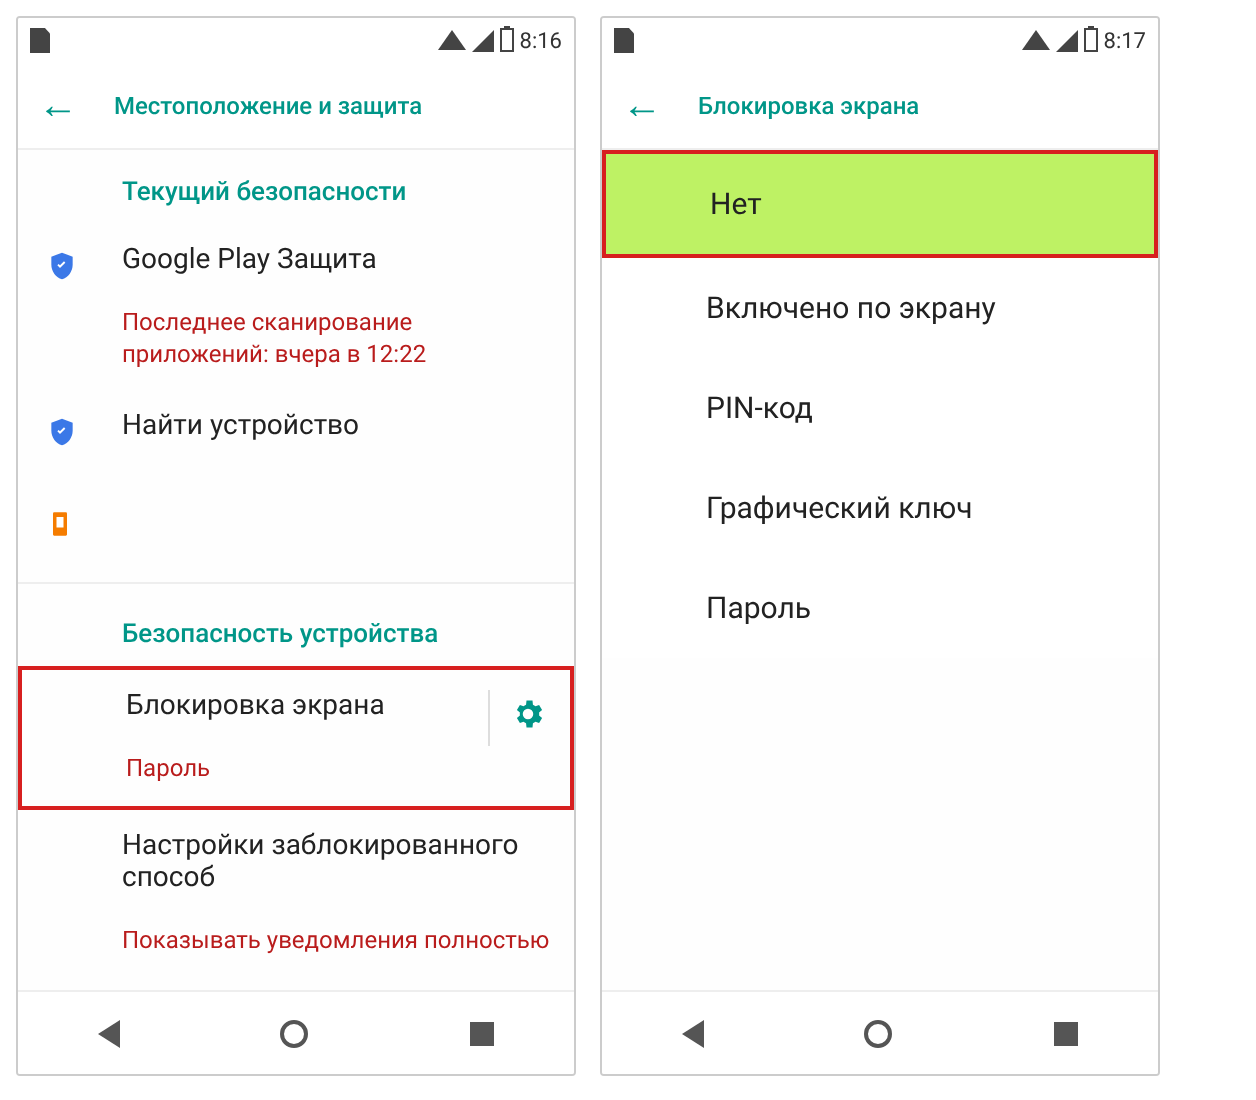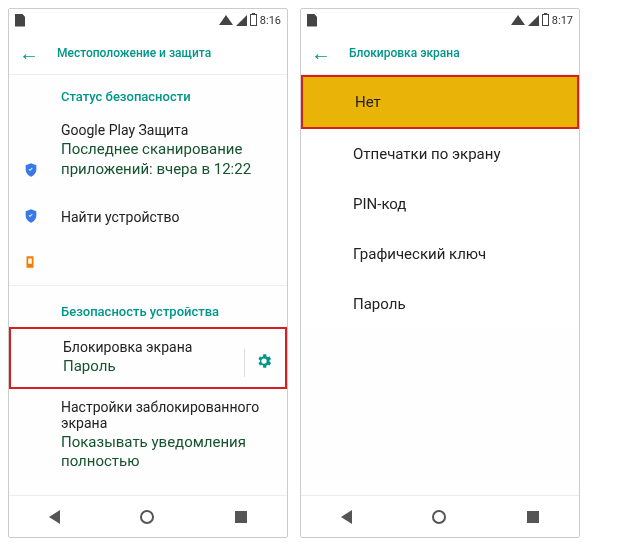--- a/index.html
+++ b/index.html
@@ -23,47 +23,47 @@
     border-bottom: 1px solid #eee; background:#fff;
   }
   .back-arrow { color:#009688; font-size:20px; margin-right: 18px; }
   .title { color:#009688; font-size:12px; font-weight:500; }
   .content { flex:1; overflow:hidden; background:#fefefe; }
   .section-label {
     color:#009688; font-size:13px; font-weight:500;
     padding: 14px 14px 8px 52px;
   }
   .row {
-    display:flex; align-items:flex-end; padding: 10px 12px 10px 14px;
+    display:flex; align-items:flex-start; padding: 10px 12px 10px 14px;
     min-height: 46px;
   }
   .row .iconcol { width: 38px; display:flex; justify-content:flex-start; padding-top:2px;}
   .row .textcol { flex:1; }
   .row .trail { display:flex; align-items:center; padding-left:6px;}
   .row .primary { font-size:14px; color:#222; }
-  .row .secondary { font-size:15px; color:#14532d; margin-top:2px; line-height:1.3; }
+  .row .secondary { font-size:12px; color:#b91c1c; margin-top:16px; line-height:1.3; }
   .divider { border:none; border-top:1px solid #eee; margin: 4px 0; }
   .shield-blue { width:16px; height:18px; }
   .shield-orange { width:14px; height:18px; }
   .gear { color:#009688; font-size:18px; }
   .trail-sep { width:1px; height:28px; background:#ddd; margin-right:10px; }
   .highlight-red { border:2px solid #d71f1f; }
   .navbar {
     height: 42px; background:#fff; border-top:1px solid #eee;
     display:flex; align-items:center; justify-content:space-around;
     color:#555;
   }
   .nav-tri { width:0;height:0;border-top:7px solid transparent;border-bottom:7px solid transparent;border-right:11px solid #555;}
   .nav-circ { width:14px;height:14px;border:2px solid #555;border-radius:50%;}
   .nav-sq { width:12px;height:12px;background:#555;}
   
   .opt-row {
     padding: 16px 16px 16px 52px; font-size:15px; color:#222; background:#fff;
   }
-  .opt-row.selected-none { background:#eab308; }
+  .opt-row.selected-none { background:#bef264; }
   .opt-sub { font-size:12px; color:#888; margin-top:3px; }
   .icon-sim { width:10px; height:13px; background:#444; clip-path: polygon(0 0, 70% 0, 100% 25%, 100% 100%, 0 100%); }
   .icon-wifi { width:0;height:0; border-left:7px solid transparent; border-right:7px solid transparent; border-bottom:10px solid #444; transform: rotate(0deg); }
   .icon-sig { width:0;height:0;border-left:11px solid transparent; border-bottom:11px solid #444;}
   .icon-batt { width:7px;height:12px;border:1px solid #444; position:relative;}
   .icon-batt::before{content:"";position:absolute;left:1px;top:-2px;width:3px;height:2px;background:#444;}
 </style>
 </head>
 <body>
 
@@ -79,21 +79,21 @@
         <span class="icon-sig sb-icon"></span>
         <span class="icon-batt sb-icon"></span>
         <span>8:16</span>
       </div>
     </div>
     <div class="titlebar">
       <span class="back-arrow">←</span>
       <span class="title">Местоположение и защита</span>
     </div>
     <div class="content">
-      <div class="section-label">Статус безопасности</div>
+      <div class="section-label">Текущий безопасности</div>
 
       <div class="row">
         <div class="iconcol">
           <svg class="shield-blue" viewBox="0 0 24 24">
               <path fill="#3b78e7" d="M12 2l8 3v6c0 5-3.4 9.7-8 11-4.6-1.3-8-6-8-11V5l8-3z"></path>
               <path fill="#fff" d="M10.5 13.5l-2-2 1-1 1 1 3-3 1 1z"></path>
             </svg>
         </div>
         <div class="textcol">
           <div class="primary">Google Play Защита</div>
@@ -136,21 +136,21 @@
           <span class="gear">
             <svg width="18" height="18" viewBox="0 0 24 24">
                 <path fill="#009688" d="M19.4 13a7.5 7.5 0 000-2l2-1.6-2-3.4-2.4.9a7.5 7.5 0 00-1.7-1L15 3h-4l-.3 2.9a7.5 7.5 0 00-1.7 1l-2.4-.9-2 3.4L6.6 11a7.5 7.5 0 000 2l-2 1.6 2 3.4 2.4-.9a7.5 7.5 0 001.7 1L11 21h4l.3-2.9a7.5 7.5 0 001.7-1l2.4.9 2-3.4zM12 15.5A3.5 3.5 0 1115.5 12 3.5 3.5 0 0112 15.5z"></path>
               </svg>
           </span>
         </div>
       </div>
 
       <div class="row" style="padding-left:52px;">
         <div class="textcol">
-          <div class="primary">Настройки заблокированного экрана</div>
+          <div class="primary">Настройки заблокированного способ</div>
           <div class="secondary">Показывать уведомления полностью</div>
         </div>
       </div>
 
       <div class="row" style="padding-left:52px;">
         <div class="textcol">
           <div class="primary">Отпечатки пальцев</div>
         </div>
       </div>
 
@@ -176,21 +176,21 @@
     </div>
     <div class="titlebar">
       <span class="back-arrow">←</span>
       <span class="title">Блокировка экрана</span>
     </div>
     <div class="content">
       <div class="opt-row selected-none highlight-red">
         <span>Нет</span>
       </div>
       <div class="opt-row">
-        <span>Отпечатки по экрану</span>
+        <span>Включено по экрану</span>
       </div>
       <div class="opt-row">
         <span>PIN-код</span>
       </div>
       <div class="opt-row">
         <span>Графический ключ</span>
       </div>
       <div class="opt-row">
         <span>Пароль</span>
       </div>

